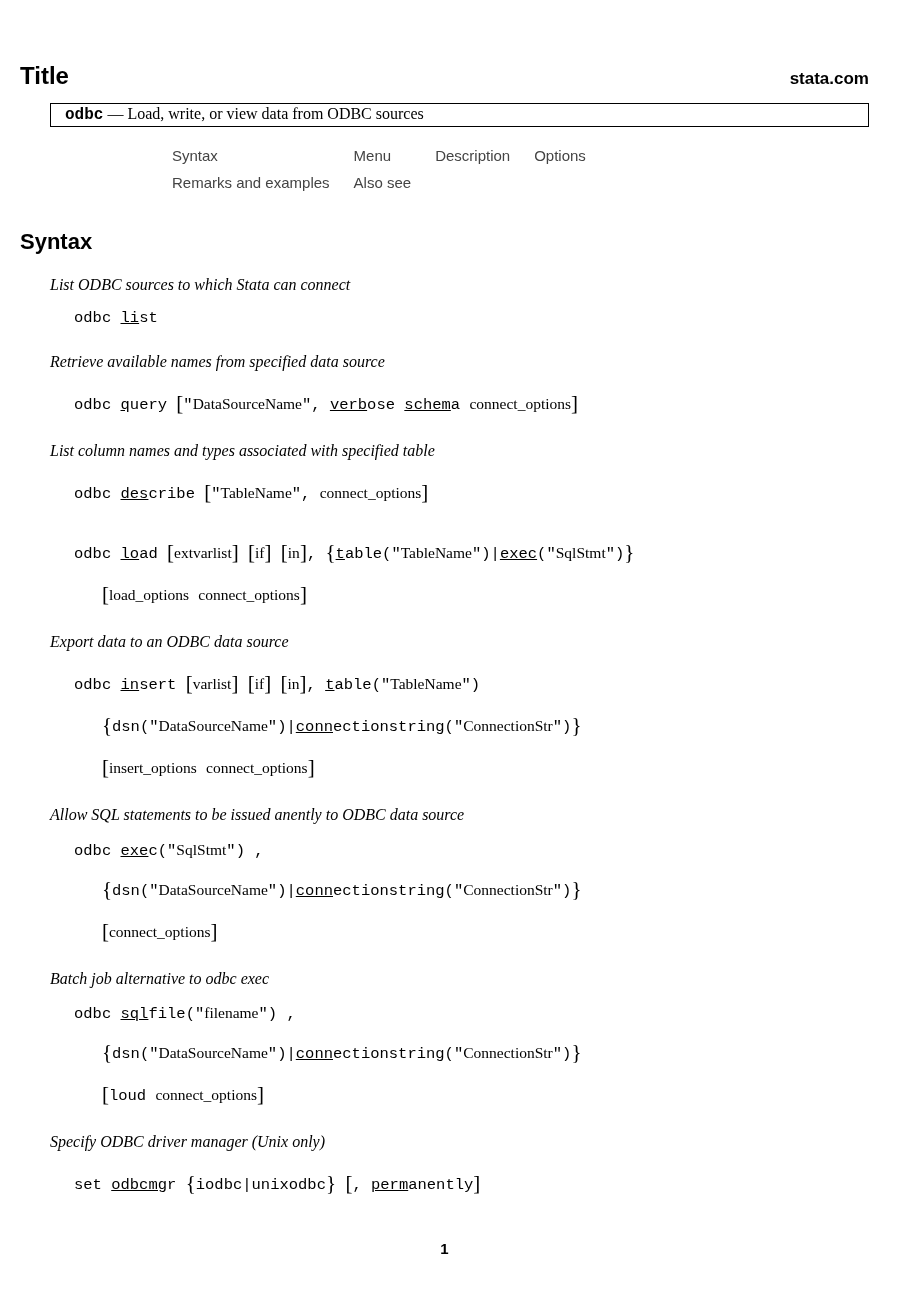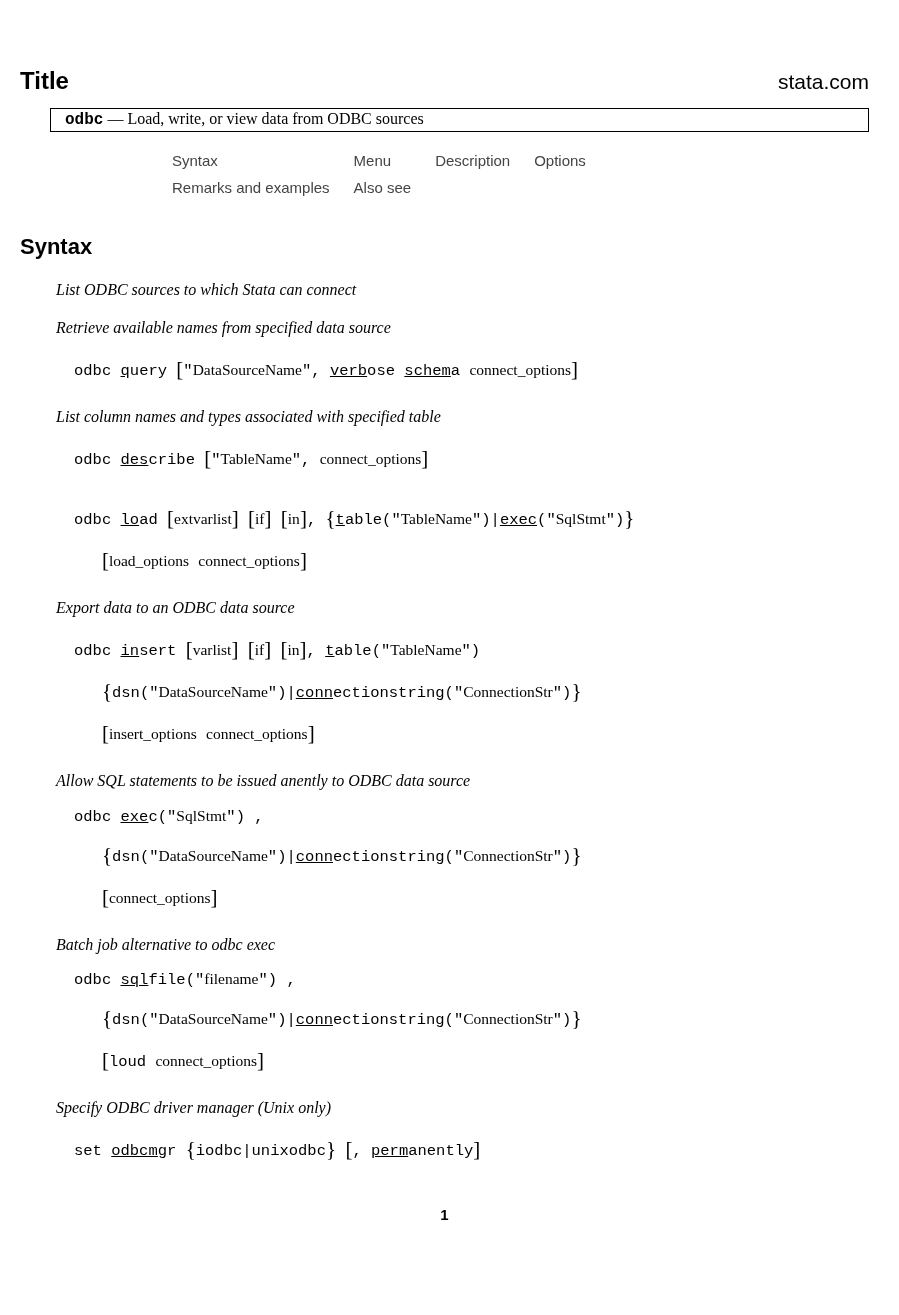--- a/index.html
+++ b/index.html
@@ -18,22 +18,22 @@
     margin-bottom: 12px;
   }
   .header h1 {
     font-family: Arial, Helvetica, sans-serif;
     font-weight: bold;
     font-size: 24px;
     margin: 0;
   }
   .header .site {
     font-family: Arial, Helvetica, sans-serif;
-    font-weight: normal;
-    font-size: 21px;
+    font-weight: bold;
+    font-size: 17px;
     margin-top: 48px;
   }
   .title-box {
     border: 1px solid #000;
     margin-left: 30px;
     padding: 0 14px;
   }
   .title-box .cmd {
     font-family: "Courier New", monospace;
     font-weight: bold;
@@ -53,21 +53,20 @@
     font-weight: bold;
     font-size: 22px;
     margin: 10px 0 14px 0;
   }
   .entry {
     margin: 18px 0 8px 30px;
   }
   .desc {
     font-style: italic;
     margin-bottom: 8px;
-    margin-left: 6px;
   }
   .syntax {
     margin-left: 24px;
     font-family: "Courier New", monospace;
     font-size: 15.5px;
     line-height: 2.0;
   }
   .syntax .it {
     font-family: "Times New Roman", Times, serif;
   }
@@ -113,20 +112,23 @@
     <td></td>
         <td></td>
   </tr>
 </tbody>
   </table>
 
 <h2>Syntax</h2>
 
 <div class="entry">
   <div class="desc">List ODBC sources to which Stata can connect</div>
+  <div class="syntax">
+    <span>odbc </span><span class="u">li</span><span>st</span>
+  </div>
 </div>
 
 <div class="entry">
   <div class="desc">Retrieve available names from specified data source</div>
   <div class="syntax">
     <span>odbc </span><span class="u">q</span><span>uery </span><span class="bb">[</span><span>"</span><span class="it">DataSourceName</span><span>"</span><span>, </span><span class="u">verb</span><span>ose </span><span class="u">schem</span><span>a </span><span class="it">connect_options</span><span class="bb">]</span>
   </div>
 </div>
 
 <div class="entry">

